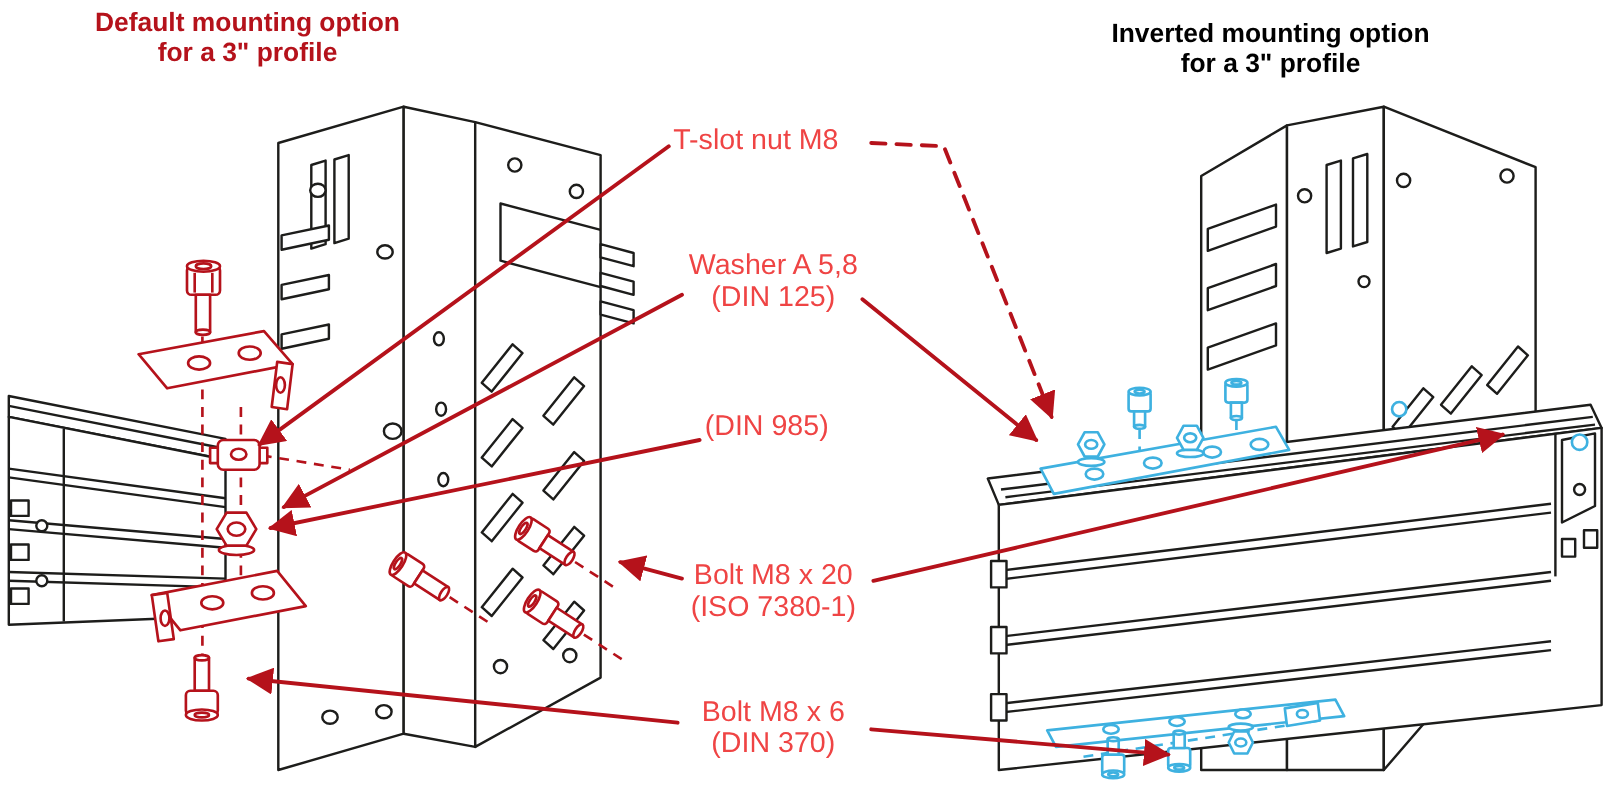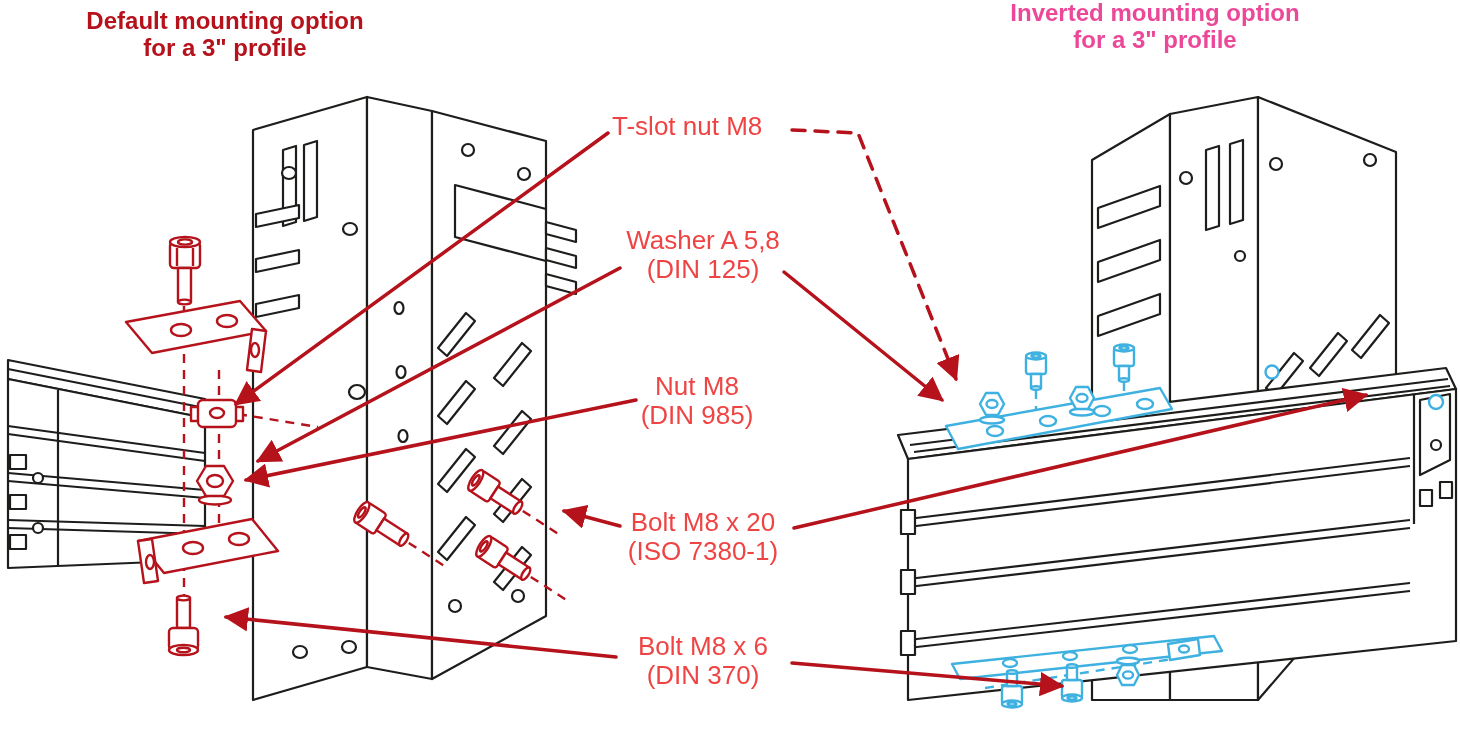--- a/index.html
+++ b/index.html
@@ -15,21 +15,21 @@
   svg.diagram { position: absolute; left: 0; top: 0; }
   .title {
     position: absolute;
     width: 360px;
     text-align: center;
     font-weight: 700;
     font-size: 24px;
     line-height: 1.12;
   }
   .title-left  { left: 45px;  top: 8px; color: #b5121b; }
-  .title-right { left: 975px; top: 0; color: #ec4899; }
+  .title-right { left: 975px; top: 18px; color: #000000; }
   .plabel {
     position: absolute;
     font-weight: 400;
     font-size: 26px;
     line-height: 1.1;
     color: #ef4444;
     white-space: nowrap;
   }
   .plabel.centered { text-align: center; width: 210px; white-space: normal; }
 </style>
@@ -303,21 +303,20 @@
   <div class="plabel" style="left:612px; top:112px;">
     <div>T-slot nut M8</div>
   </div>
 
   <div class="plabel centered" style="left:598px; top:226px;">
     <div>Washer A 5,8</div>
     <div>(DIN 125)</div>
   </div>
 
   <div class="plabel centered" style="left:592px; top:372px;">
-    <div>Nut M8</div>
     <div>(DIN 985)</div>
   </div>
 
   <div class="plabel centered" style="left:598px; top:508px;">
     <div>Bolt M8 x 20</div>
     <div>(ISO 7380-1)</div>
   </div>
 
   <div class="plabel centered" style="left:598px; top:632px;">
     <div>Bolt M8 x 6</div>

